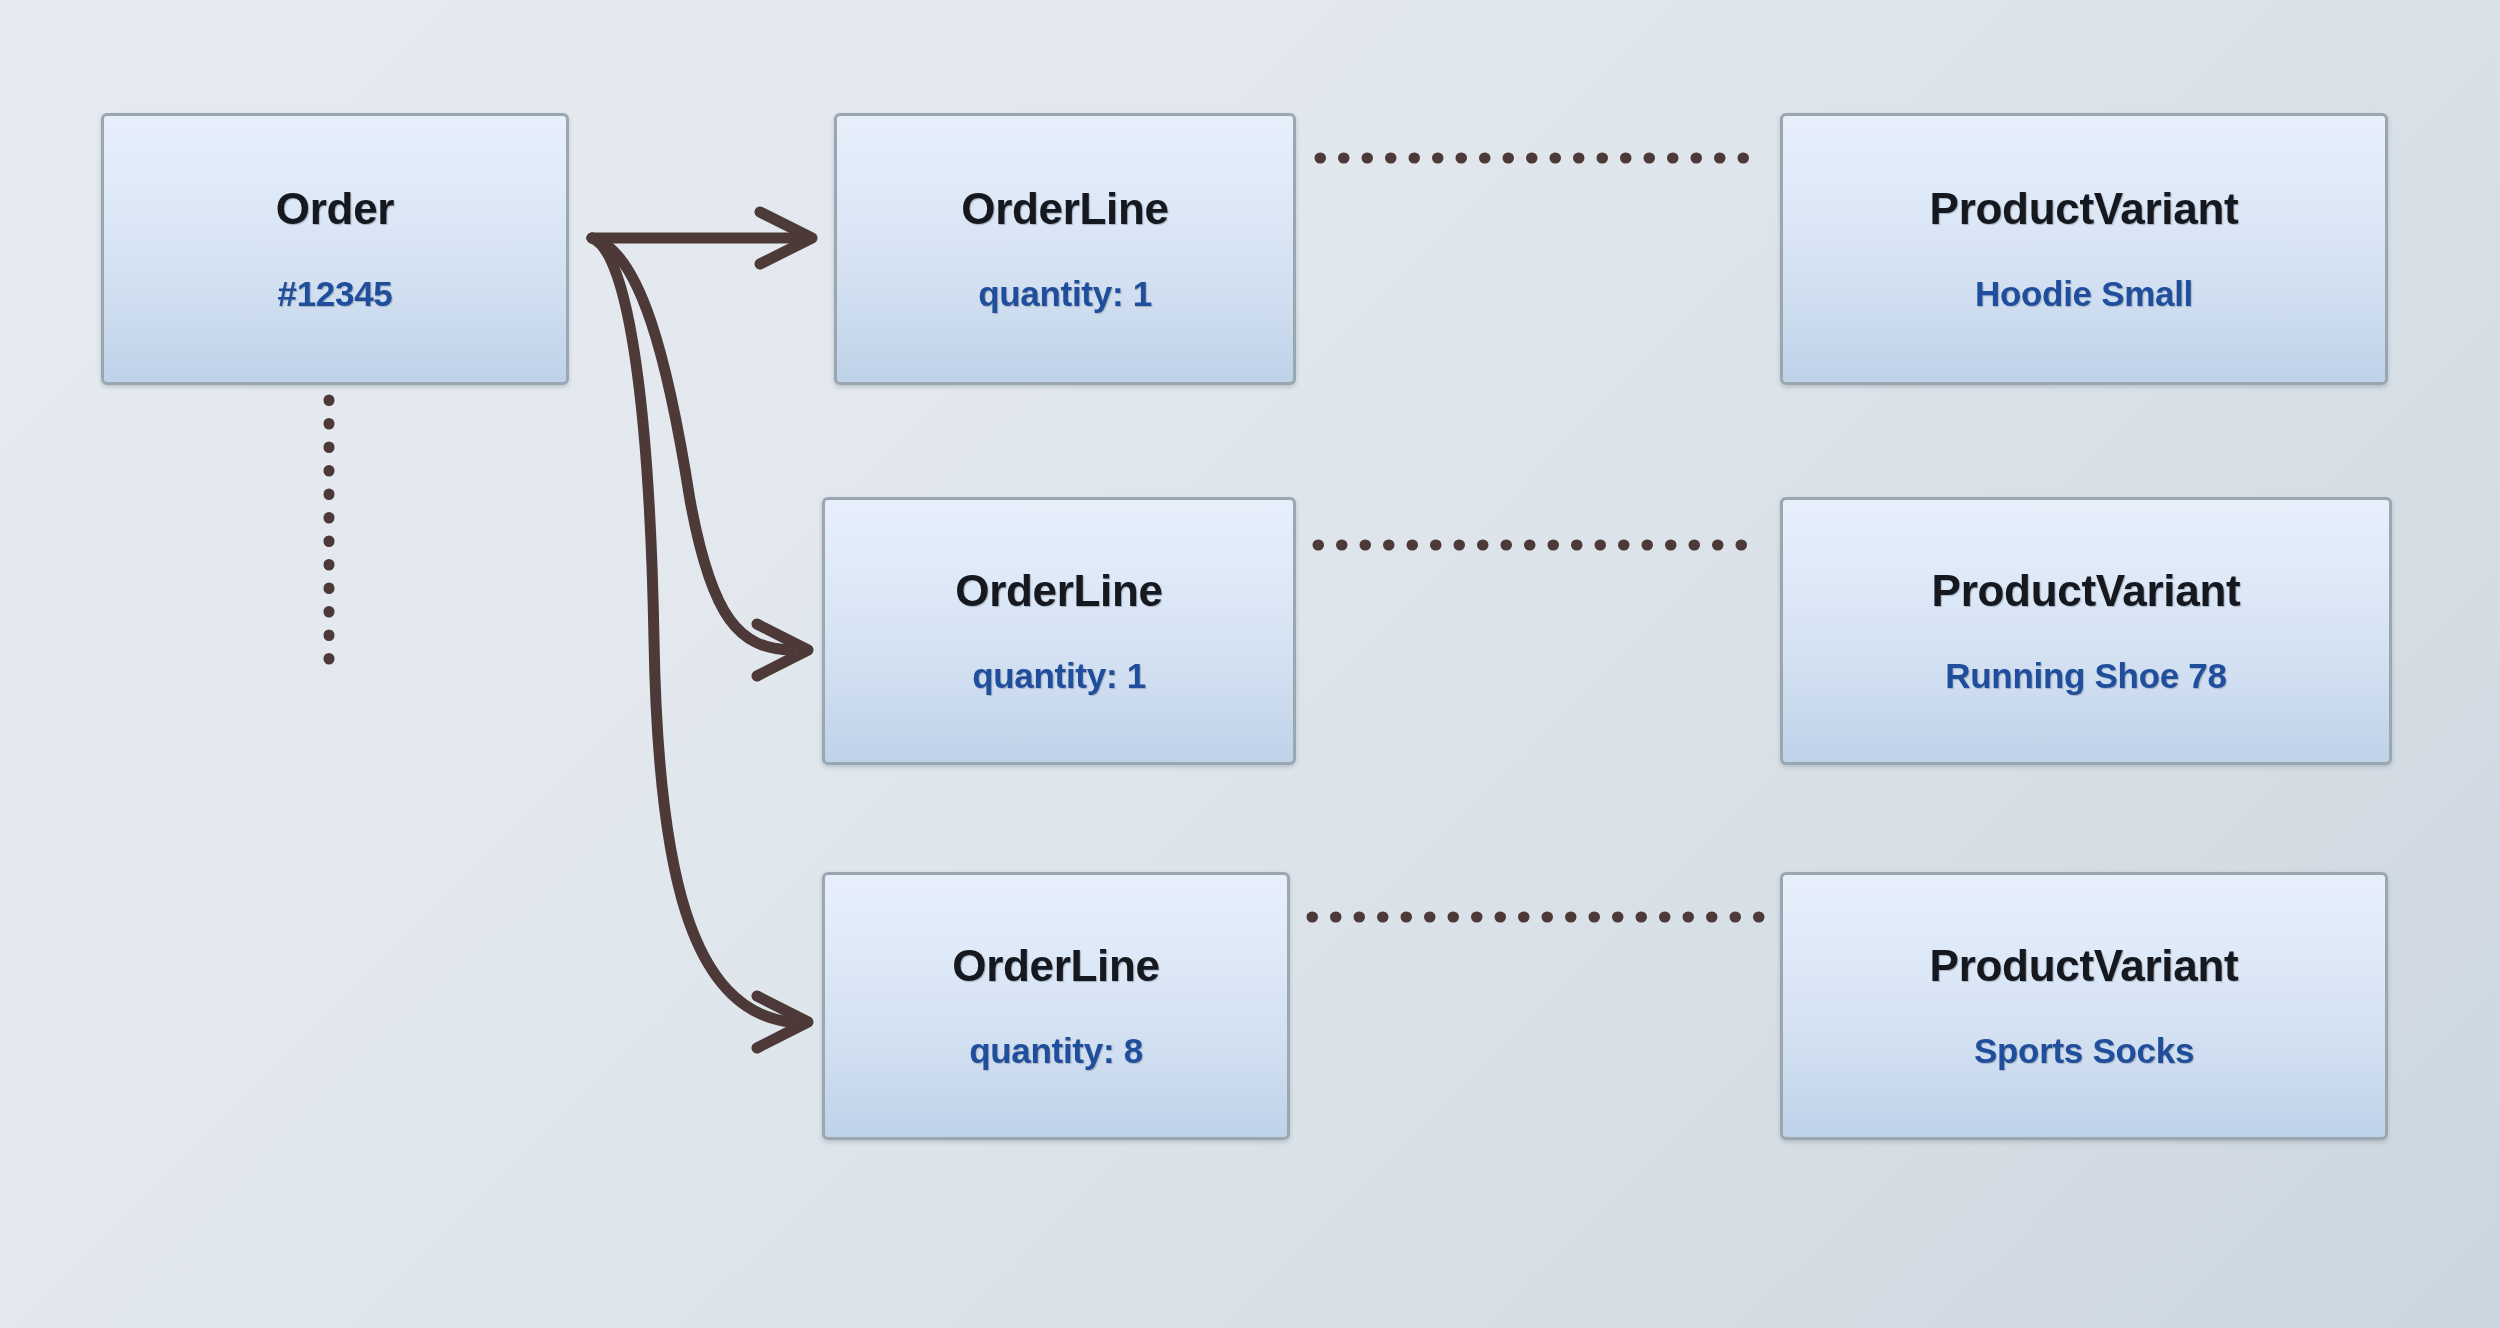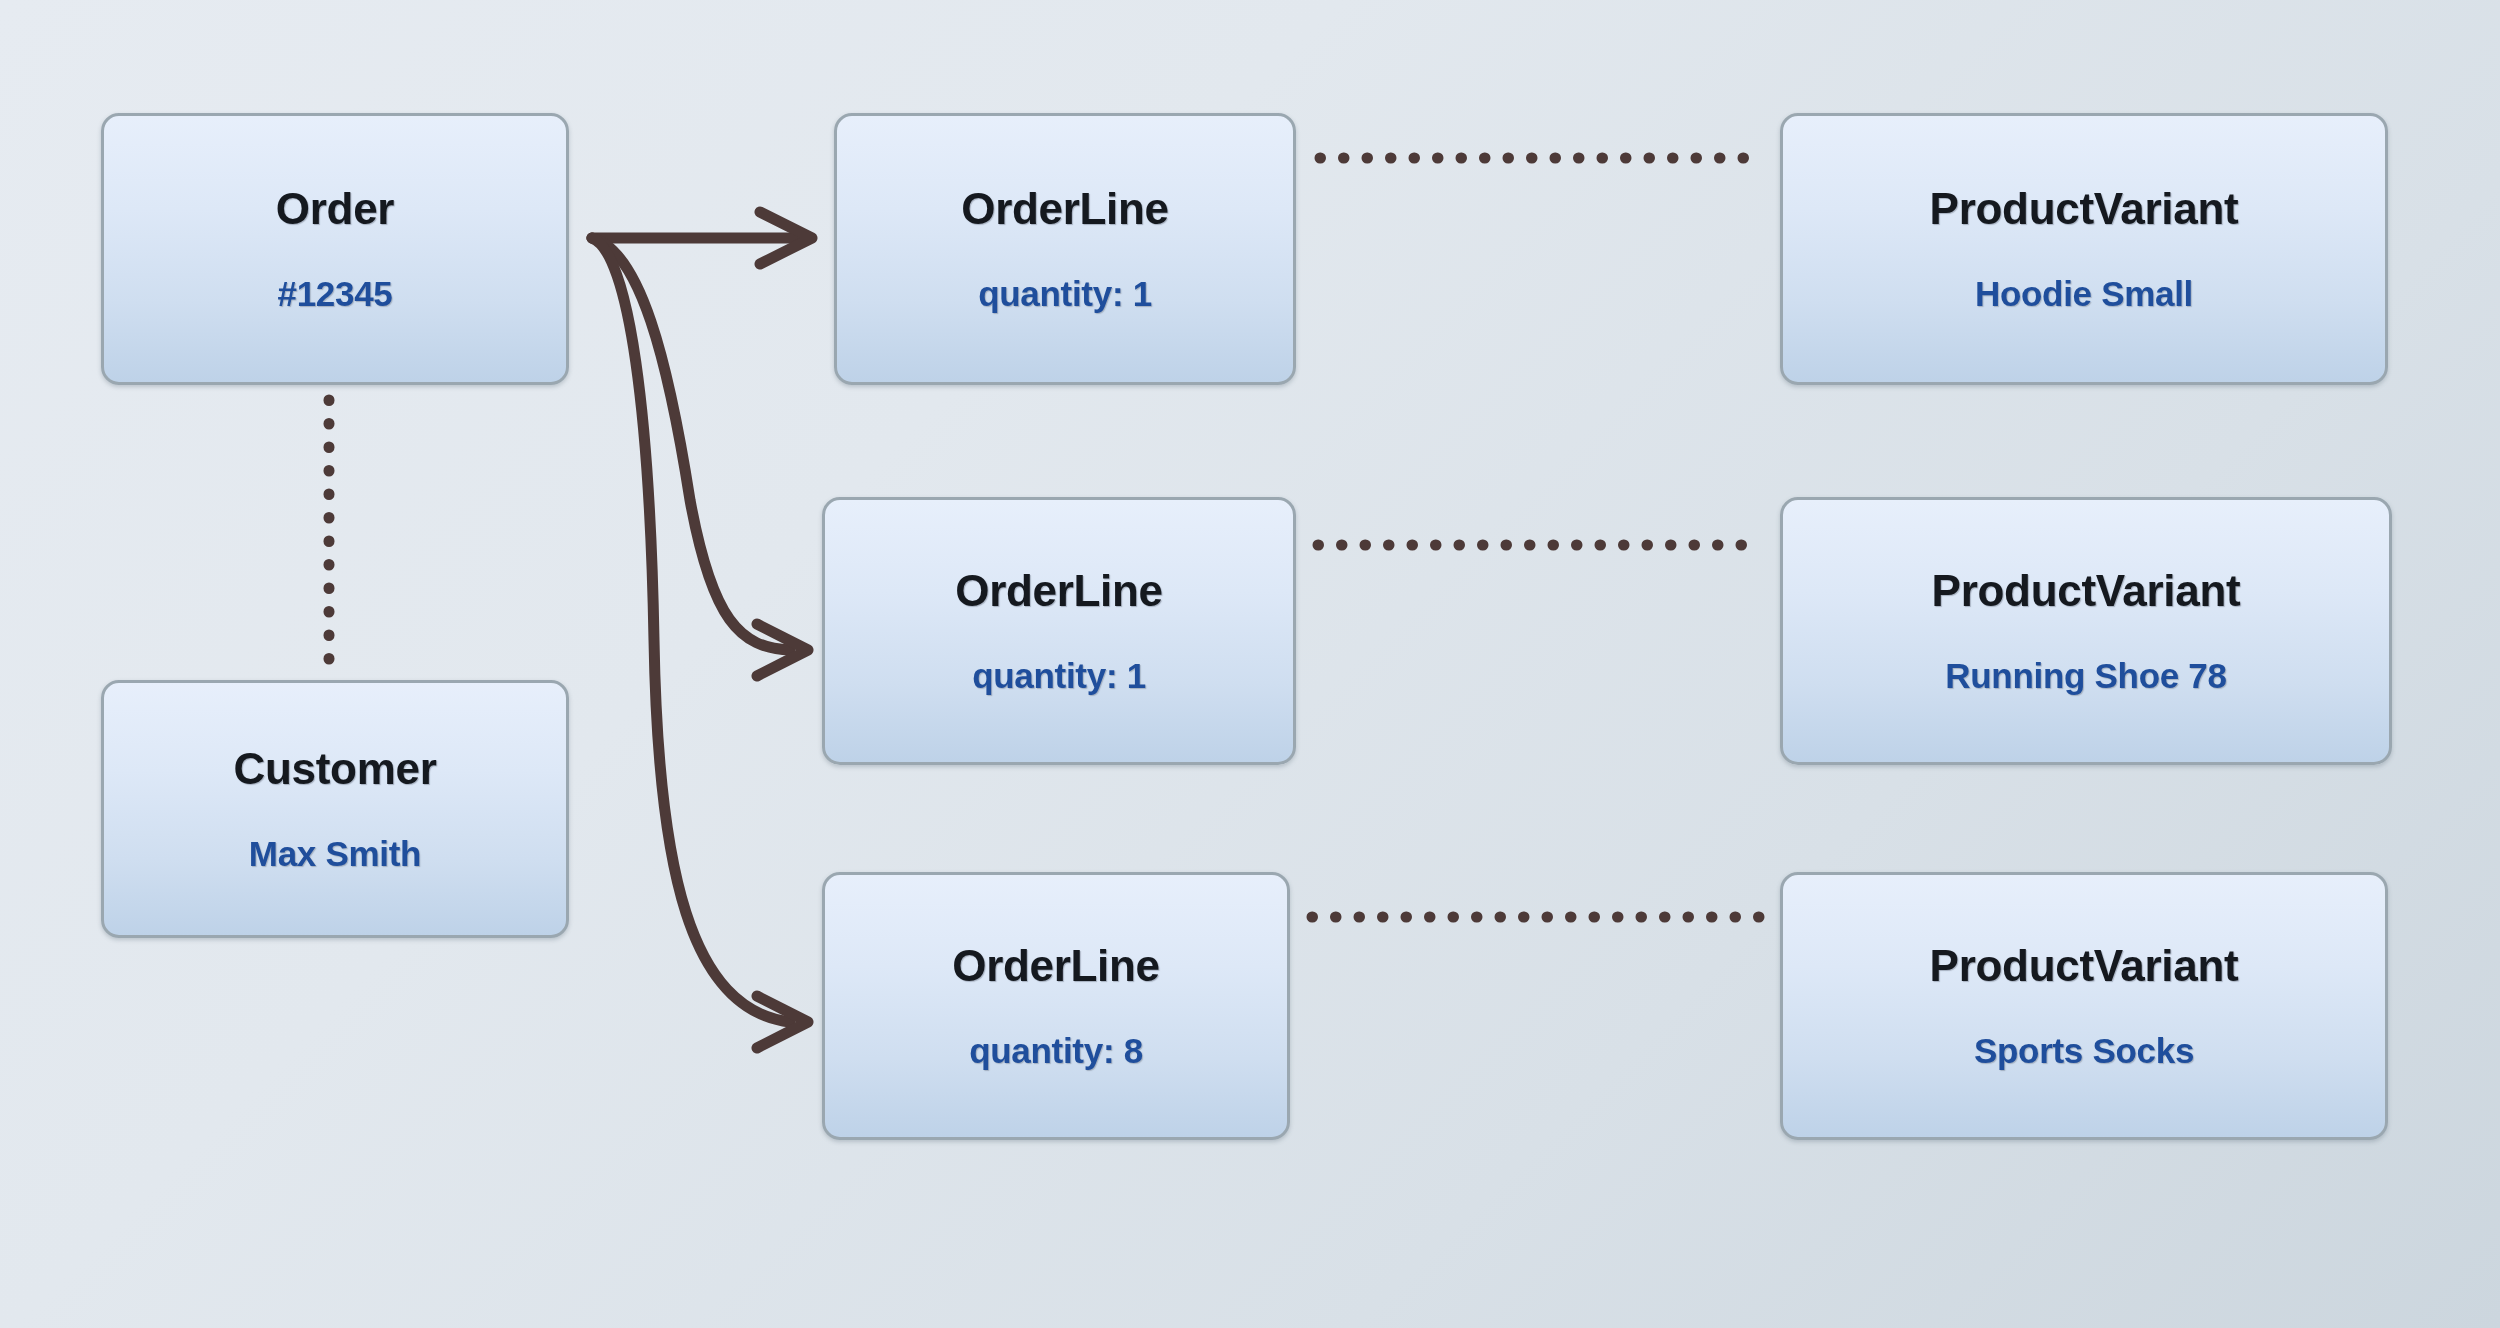--- a/index.html
+++ b/index.html
@@ -23,21 +23,21 @@
     left: 0;
     top: 0;
     width: 2500px;
     height: 1328px;
     pointer-events: none;
   }
   .node {
     position: absolute;
     box-sizing: border-box;
     border: 3px solid #9aa7b0;
-    border-radius: 18px;
+    border-radius: 6px;
     background: linear-gradient(to bottom, #e7effb 0%, #dde8f7 35%, #cfdef0 70%, #bed2e8 100%);
     box-shadow: 0 2px 4px rgba(90,105,120,0.30);
     display: flex;
     flex-direction: column;
     align-items: center;
     justify-content: center;
   }
   .node-title {
     font-size: 44px;
     font-weight: bold;
@@ -98,24 +98,20 @@
     <g>
       <line x1="1312" y1="917" x2="1762" y2="917" stroke="#4d3a38" stroke-width="11" stroke-linecap="round" stroke-dasharray="0.5 23"></line>
     </g>
   </svg>
 
   <div class="node" style="left:101px; top:113px; width:468px; height:272px;">
     <div class="node-title">Order</div>
     <div class="node-value">#12345</div>
   </div>
 
-  <div class="node" style="left:101px; top:680px; width:468px; height:258px;">
-    <div class="node-title">Customer</div>
-    <div class="node-value">Max Smith</div>
-  </div>
 
   <div class="node" style="left:834px; top:113px; width:462px; height:272px;">
     <div class="node-title">OrderLine</div>
     <div class="node-value">quantity: 1</div>
   </div>
 
   <div class="node" style="left:822px; top:497px; width:474px; height:268px;">
     <div class="node-title">OrderLine</div>
     <div class="node-value">quantity: 1</div>
   </div>

